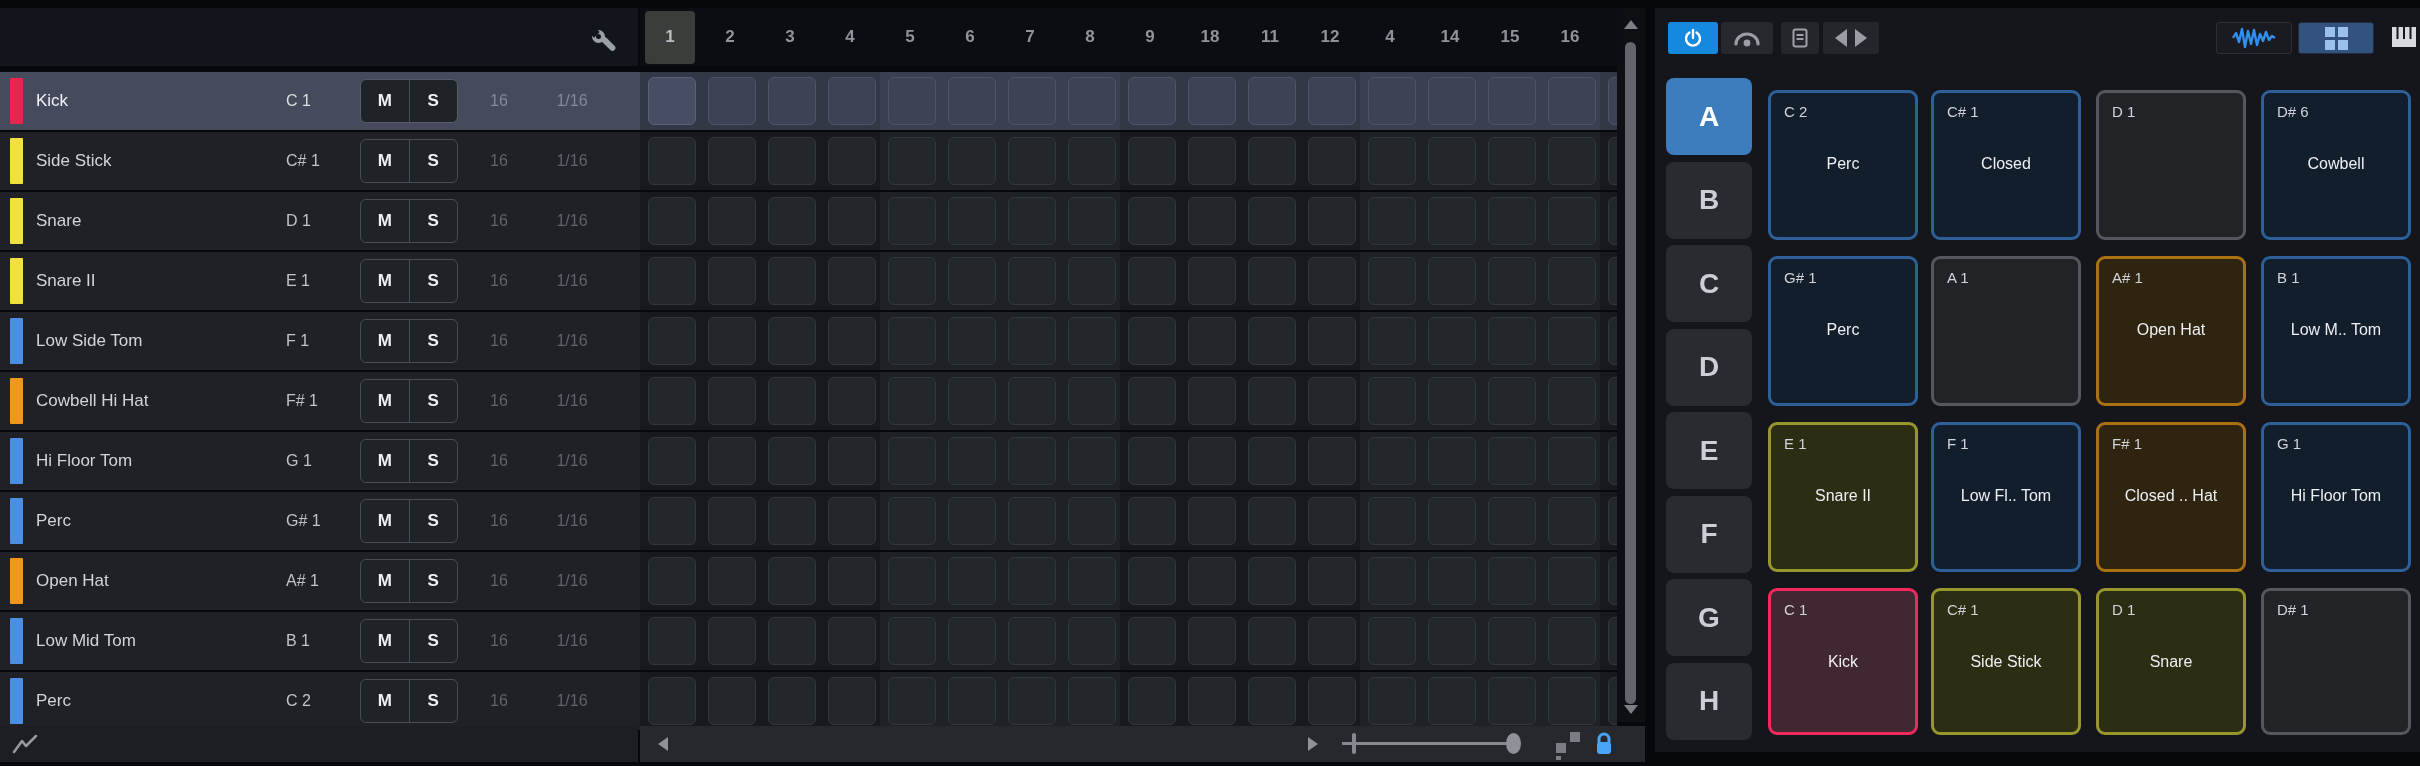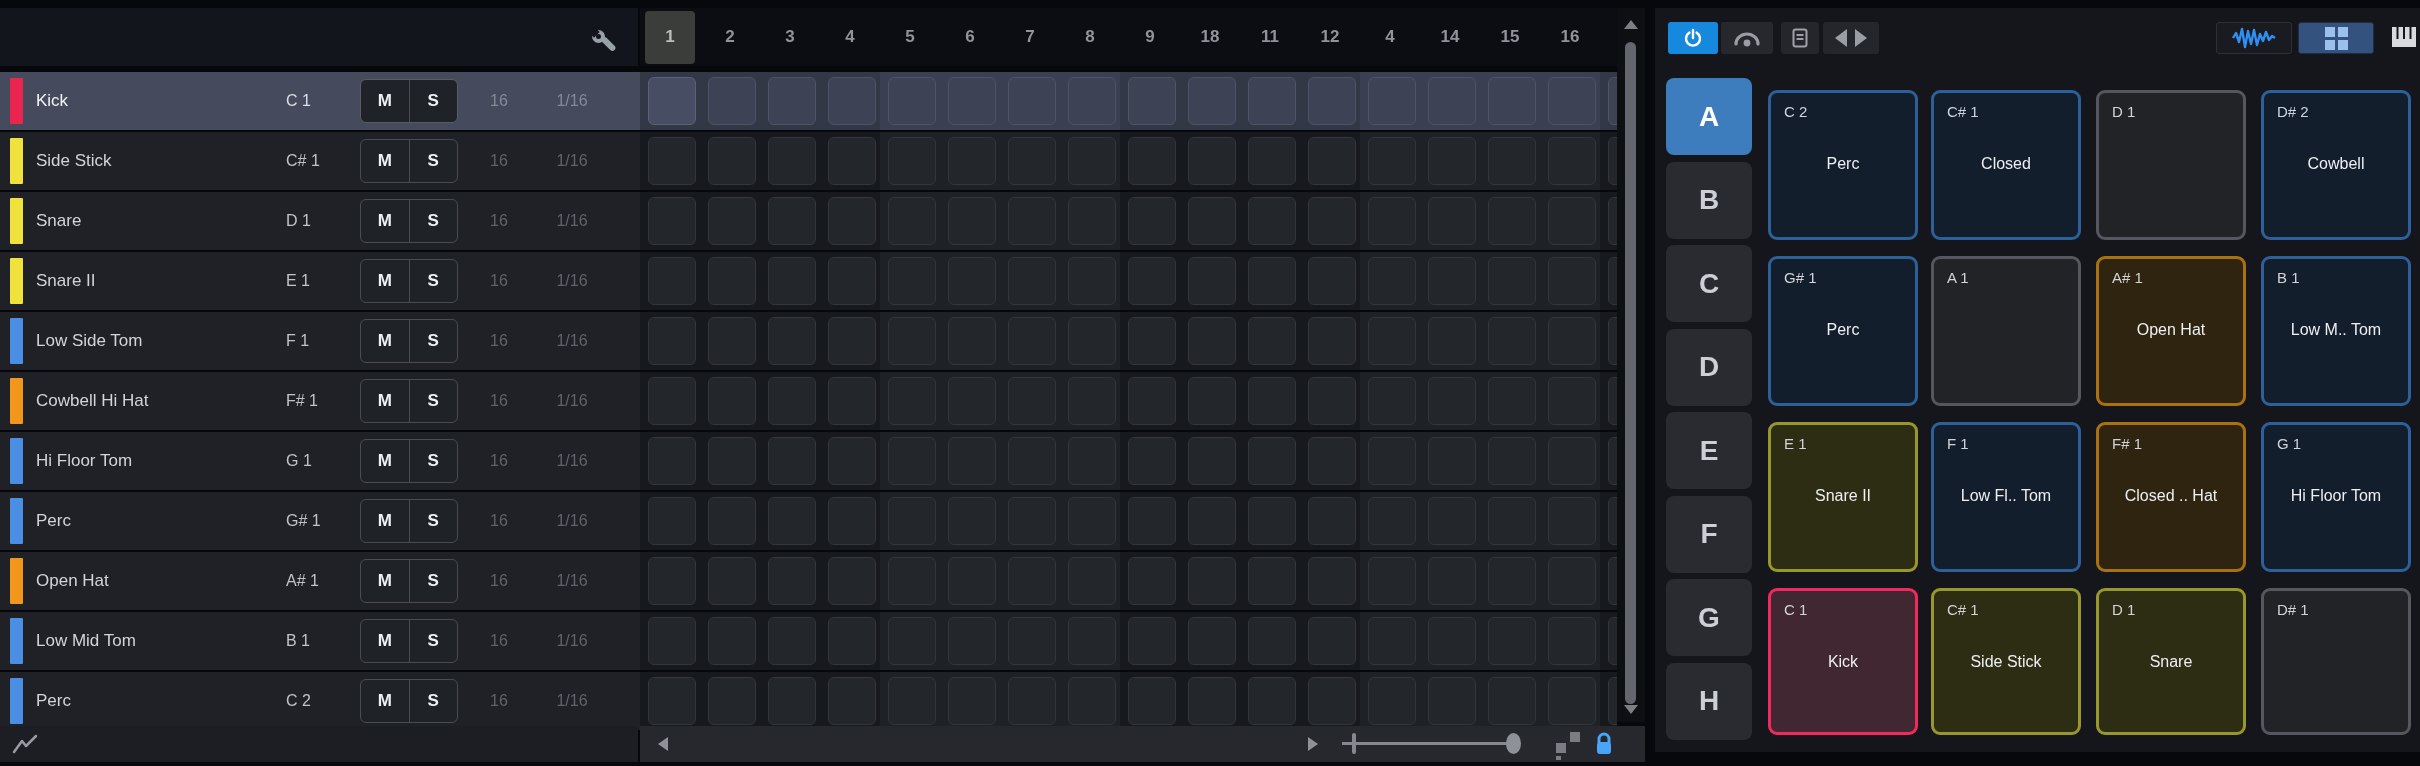--- a/index.html
+++ b/index.html
@@ -619,21 +619,21 @@
         </div>
         <div class="pad" style="left: 276px; top: 82px; height: 150px; border-color: rgb(45, 95, 153); background: rgb(19, 30, 44);">
           <span class="pnote">C# 1</span>
           <span class="pname">Closed</span>
         </div>
         <div class="pad" style="left: 441px; top: 82px; height: 150px; border-color: rgb(84, 87, 93); background: rgb(33, 35, 39);">
           <span class="pnote">D 1</span>
           <span class="pname"></span>
         </div>
         <div class="pad" style="left: 606px; top: 82px; height: 150px; border-color: rgb(45, 95, 153); background: rgb(19, 30, 44);">
-          <span class="pnote">D# 2</span>
+          <span class="pnote">D# 6</span>
           <span class="pname">Cowbell</span>
         </div>
         <div class="pad" style="left: 113px; top: 248px; height: 150px; border-color: rgb(45, 95, 153); background: rgb(19, 30, 44);">
           <span class="pnote">G# 1</span>
           <span class="pname">Perc</span>
         </div>
         <div class="pad" style="left: 276px; top: 248px; height: 150px; border-color: rgb(84, 87, 93); background: rgb(33, 35, 39);">
           <span class="pnote">A 1</span>
           <span class="pname"></span>
         </div>

